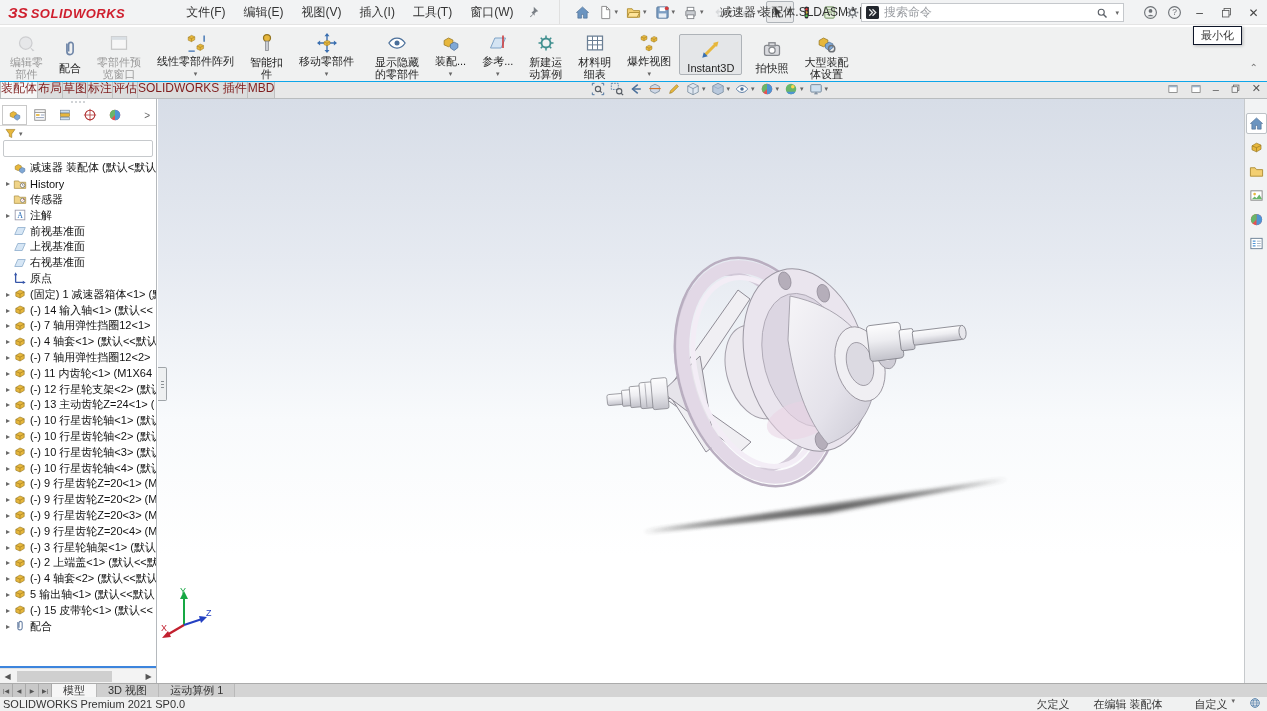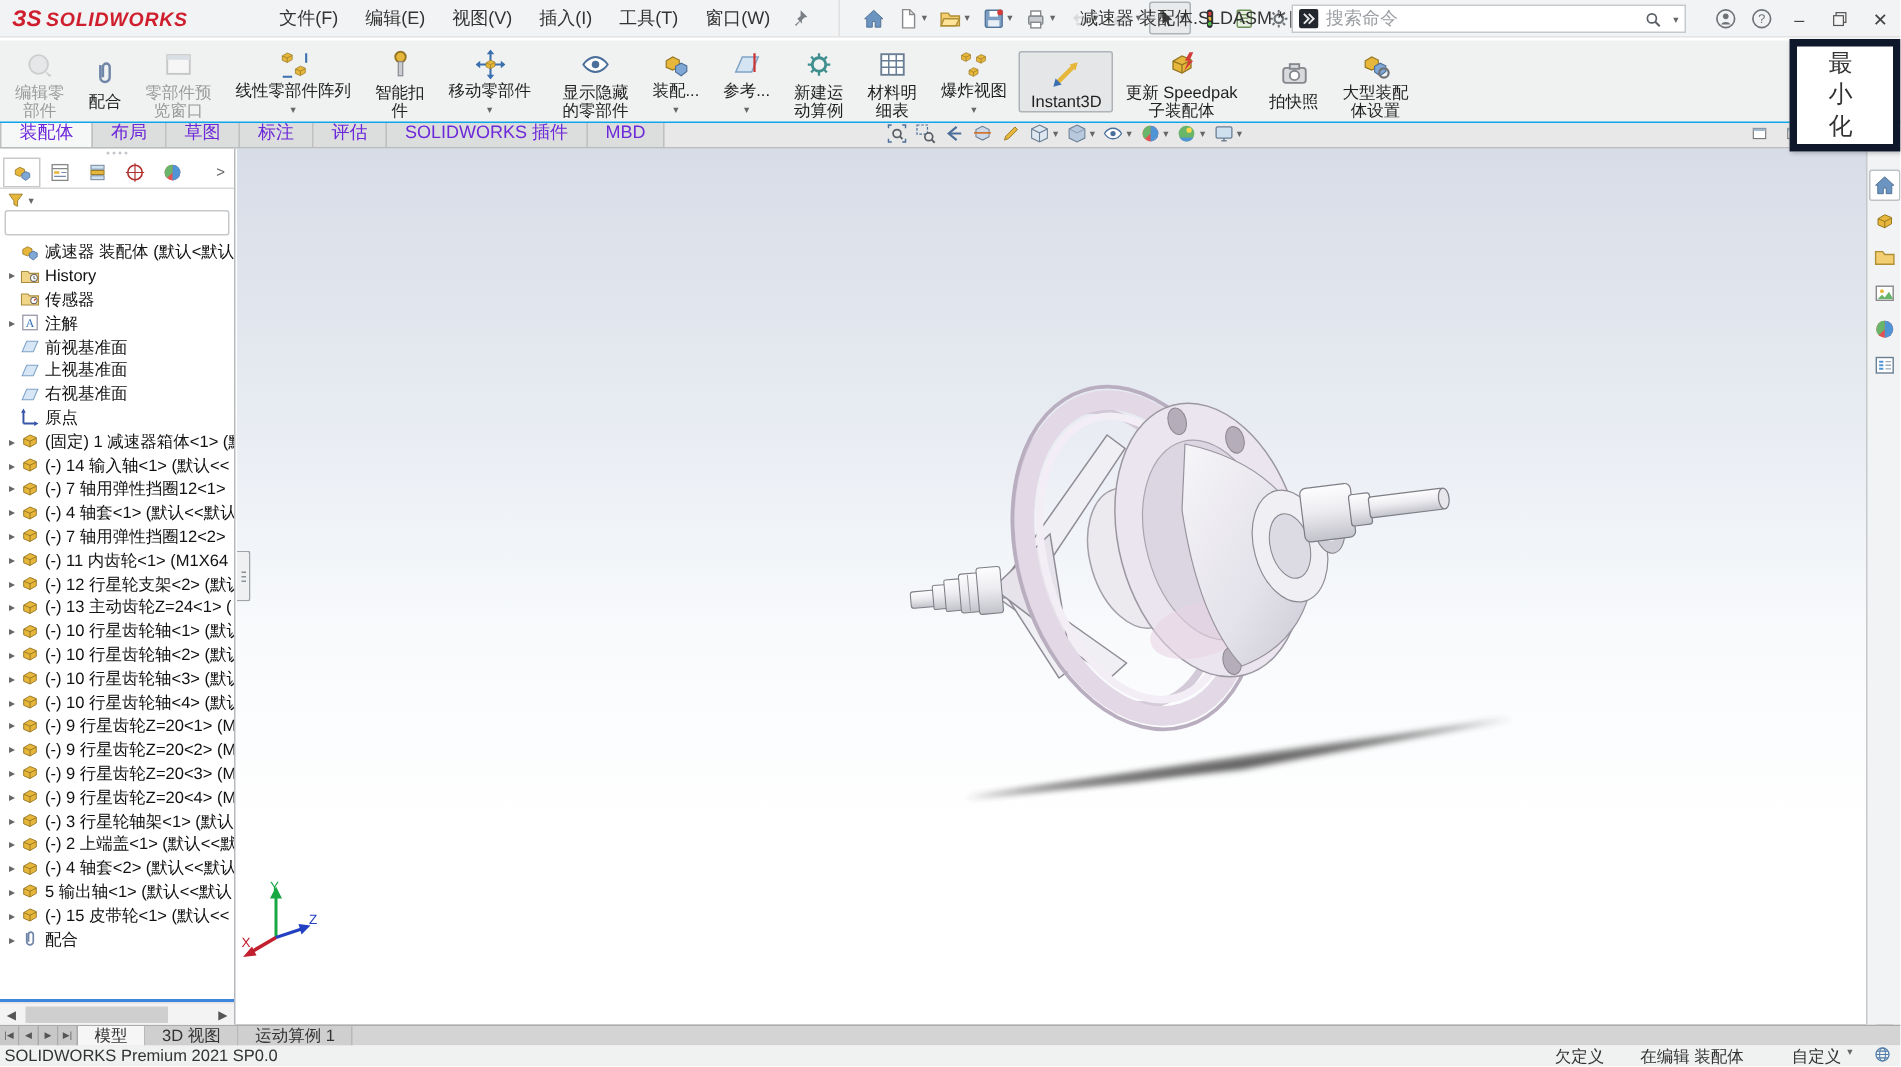--- a/index.html
+++ b/index.html
@@ -1,21 +1,21 @@
 <!DOCTYPE html>
 <html><head>
 <meta charset="utf-8">
 <style>
 *{box-sizing:border-box;margin:0;padding:0}
 html,body{width:1267px;height:711px}
 body{position:relative;font-family:"Liberation Sans","DejaVu Sans",sans-serif;background:#fff;overflow:hidden;font-size:12px;color:#222}
 .icon{display:inline-flex;align-items:center;justify-content:center;line-height:0}
 
 .titlebar{position:absolute;left:0;top:0;right:0;height:25px;background:#f2f3f4;border-bottom:1px solid #e4e4e4;display:flex;align-items:center;z-index:20}
-.logo{display:flex;align-items:center;gap:3px;margin-left:8px;color:#cf1f2e;font-style:italic;font-weight:bold}
+.logo{display:flex;align-items:flex-end;gap:3px;margin-left:8px;color:#cf1f2e;font-style:italic;font-weight:bold}
 .logo-mark{font-size:15px}.logo-text{font-size:13px;letter-spacing:.5px}
 .menubar{display:flex;margin-left:52px}
 .menu-item{padding:0 9px;line-height:25px;font-size:12px;color:#333}
 .pin{margin:0 6px 0 4px}
 .qat{display:flex;align-items:center;margin-left:14px;border-left:1px solid #e0e0e0;padding-left:12px;gap:2px;height:100%}
 .qat-btn{display:flex;align-items:center;padding:0 3px;height:22px}
 .qat-btn.boxed{border:1px solid #aeb3b8;background:#e9eaeb;border-radius:2px}
 .qat-btn.disabled svg{opacity:.45}
 .caret{font-size:7px;color:#666;margin-left:2px}
 .doc-title{position:absolute;left:805px;transform:translateX(-50%);font-size:12px;color:#333;white-space:nowrap}
@@ -26,24 +26,24 @@
 .winbtn{width:27px;height:25px;display:flex;align-items:center;justify-content:center;color:#444;font-size:12px}
 
 .ribbon{position:absolute;left:0;top:27px;right:0;height:55px;background:#f0f1f1;border-bottom:1px solid #0ea5e9;display:flex;align-items:center;padding-left:2px;z-index:10}
 .ribbon-btn{display:flex;flex-direction:column;align-items:center;justify-content:flex-start;padding:3px 7px 0;font-size:11px;line-height:12px;text-align:center;color:#1f1f1f;white-space:pre-line;border:1px solid transparent}
 .ribbon-btn .icon{height:23px;margin-bottom:1px}
 .ribbon-btn.disabled{color:#9a9a9a}.ribbon-btn.disabled svg{opacity:.4}
 .ribbon-btn.active{background:#e4e6e8;border-color:#aeb3b8;border-radius:2px}
 .ribbon-sep{width:1px;background:#d8d8d8;margin:3px 2px}
 .ribbon-caret{font-size:7px;color:#666;margin-top:1px}
 .ribbon-collapse{position:absolute;right:9px;top:62px;color:#777;font-size:10px;z-index:11}
-.tooltip{position:absolute;left:1193px;top:26px;background:#fff;border:5px solid #0f172a;padding:1px 21px;font-size:16px;color:#333;box-shadow:1px 1px 3px rgba(0,0,0,.25);z-index:60}
+.tooltip{position:absolute;left:1193px;top:26px;background:#fff;border:1px solid #0f172a;padding:1px 7px;font-size:11px;color:#333;box-shadow:1px 1px 3px rgba(0,0,0,.25);z-index:60}
 
 .tabrow{position:absolute;left:0;top:80px;right:0;height:19px;background:#e8e8e8;border-bottom:1px solid #b9bcbe;display:flex;align-items:flex-end;z-index:9}
-.cmd-tab{height:19px;line-height:17px;padding:0 12px;font-size:12px;color:#6d28d9;background:#dcdddd;border:1px solid #c0c0c0;border-bottom:none;margin-right:-1px}
+.cmd-tab{height:19px;line-height:17px;padding:0 0;font-size:12px;color:#7f1d1d;background:#dcdddd;border:1px solid #c0c0c0;border-bottom:none;margin-right:-1px}
 .cmd-tab.active{background:#f6f7f7}
 .headsup{position:absolute;left:590px;top:2px;display:flex;align-items:center;gap:3px}
 .hud-btn{display:flex;align-items:center;padding:0 1px}
 .docwin{position:absolute;right:6px;top:2px;display:flex;align-items:center;gap:11px;color:#555;font-size:11px}
 
 .leftpanel{position:absolute;left:0;top:99px;width:157px;bottom:28px;background:#fff;border-right:1px solid #b5b9bd;display:flex;flex-direction:column;z-index:5}
 .panel-grip{height:6px;display:flex;justify-content:center;align-items:center;gap:2px}
 .panel-grip i{width:2px;height:2px;background:#c2c6ca;border-radius:50%}
 .panel-tabs{height:21px;display:flex;align-items:stretch;border-bottom:1px solid #d8d8d8;padding-left:2px}
 .panel-tab{width:25px;display:flex;align-items:center;justify-content:center;border:1px solid transparent}
@@ -325,26 +325,20 @@
             <g transform="translate(4,8) scale(.5)">
               <path d="M3.2 10.5V6.2L8 3.4l4.8 2v4.4L8 12.6Z" fill="#e7b73c" stroke="#947521" stroke-width=".7"></path>
               <path d="M3.2 6.2 8 8.2l4.8-2.4M8 8.2v4.4" fill="none" stroke="#947521" stroke-width=".7"></path>
             </g>
           </svg></span><span class="ribbon-label">爆炸视图</span><span class="ribbon-caret">▾</span></div>
       <div class="ribbon-btn active"><span class="icon"><svg width="20" height="20" viewBox="0 0 16 16">
             <path d="M3 13 12 4" stroke="#e7b73c" stroke-width="2.4"></path>
             <path d="M14 2l-1.2 4.4L9.6 3.2Z" fill="#e7b73c"></path>
             <path d="M1 15l4.4-1.2L2.2 10.6Z" fill="#3a6fb0"></path>
           </svg></span><span class="ribbon-label">Instant3D</span></div>
-      <div class="ribbon-btn"><span class="icon"><svg width="20" height="20" viewBox="0 0 16 16">
-            <path d="M3.2 10.5V6.2L8 3.4l4.8 2v4.4L8 12.6Z" fill="#e7b73c" stroke="#947521" stroke-width=".7"></path>
-            <path d="M3.2 6.2 8 8.2l4.8-2.4M8 8.2v4.4" fill="none" stroke="#947521" stroke-width=".7"></path>
-            <path d="M12 1.5 9.5 6h2l-2.5 5.5L14 6h-2l2-4.5Z" fill="#d43c3c"></path>
-          </svg></span><span class="ribbon-label">更新 Speedpak
-子装配体</span></div>
       <div class="ribbon-sep"></div>
       <div class="ribbon-btn"><span class="icon"><svg width="20" height="20" viewBox="0 0 16 16">
             <rect x="2" y="5" width="12" height="8" rx="1.5" fill="#d9dade" stroke="#84878c"></rect>
             <rect x="5.5" y="3" width="5" height="2.5" fill="#d9dade" stroke="#84878c"></rect>
             <circle cx="8" cy="9" r="2.5" fill="#fff" stroke="#84878c"></circle>
           </svg></span><span class="ribbon-label">拍快照</span></div>
       <div class="ribbon-btn"><span class="icon"><svg width="20" height="20" viewBox="0 0 16 16">
             <path d="M2.5 9.5V6L6 4l3.5 1.6v3.6L6 11Z" fill="#e7b73c" stroke="#947521" stroke-width=".6"></path>
             <path d="M7.5 12V9l3-1.7 3 1.4v3L10.5 14Z" fill="#7fa8d6" stroke="#4e6f96" stroke-width=".6"></path>
             <circle cx="12.5" cy="12.5" r="2.5" fill="none" stroke="#6e7277" stroke-width="1.2"></circle>

